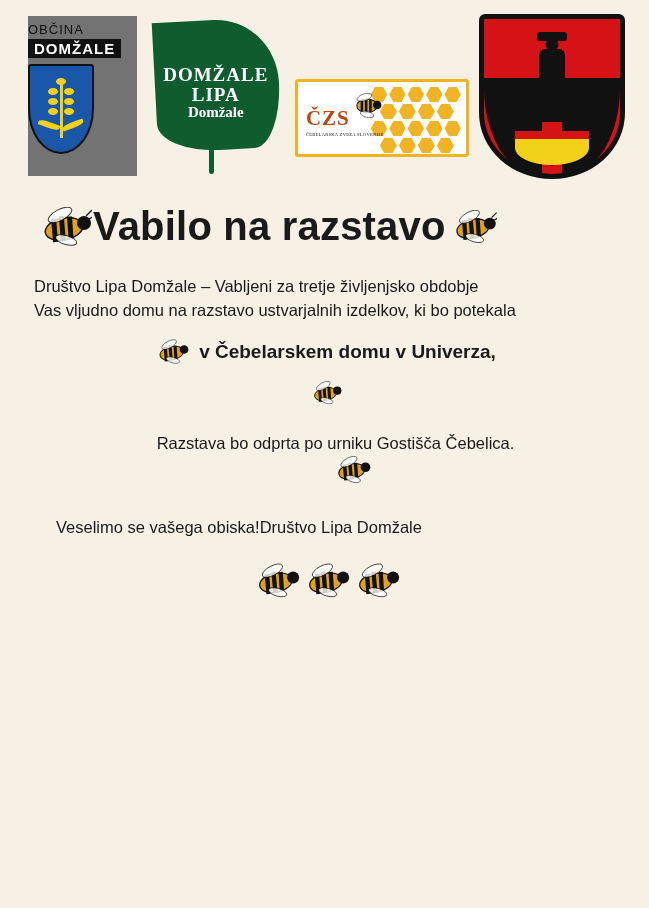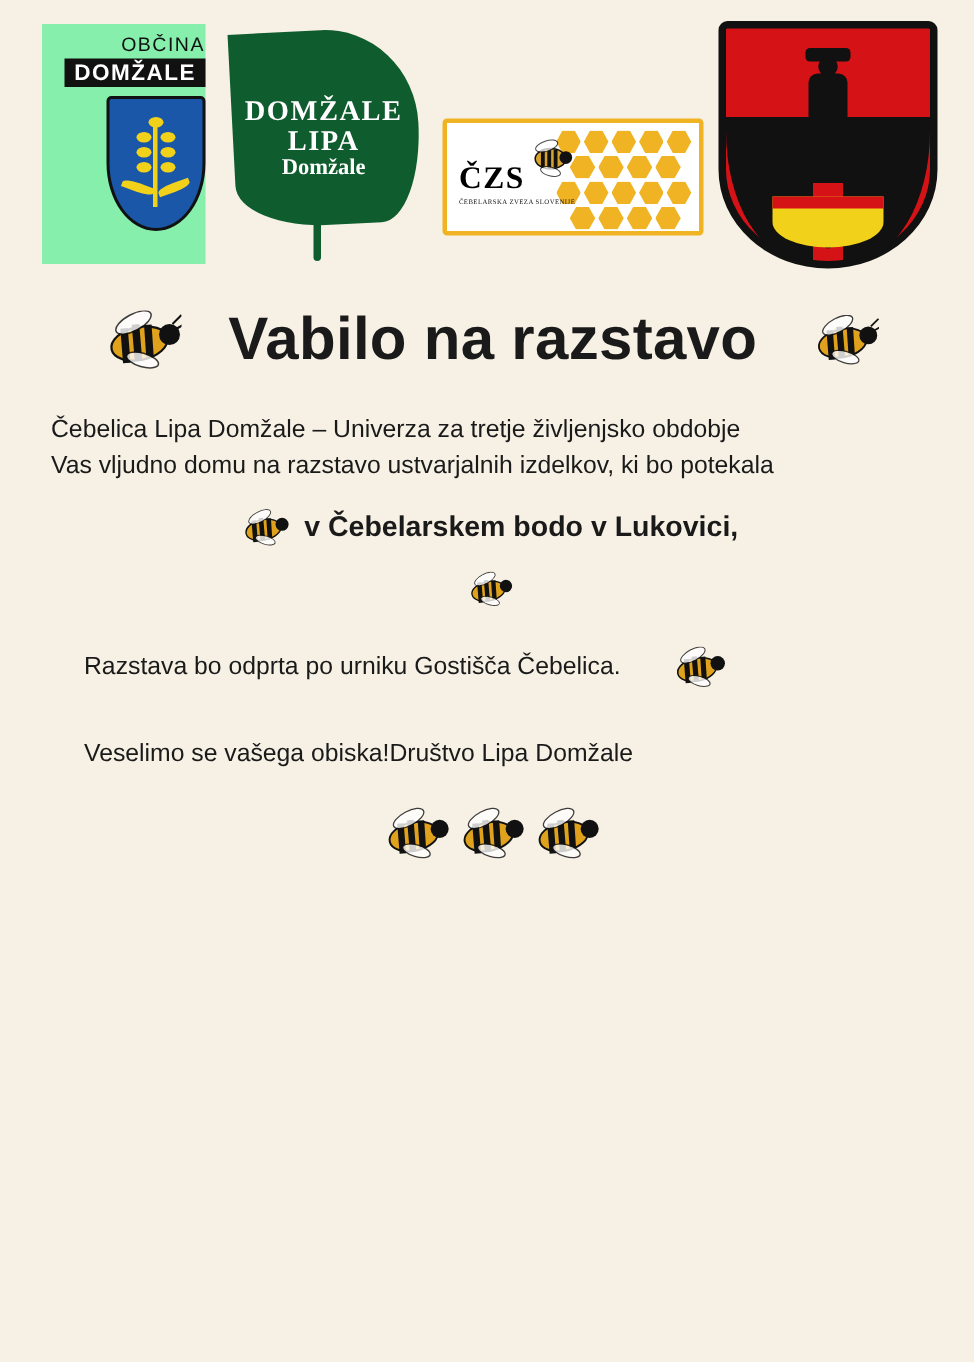--- a/index.html
+++ b/index.html
@@ -17,22 +17,22 @@
     align-items:center;
     justify-content:flex-start;
     gap:10px;
     padding:12px 18px 0 28px;
     height:180px;
     box-sizing:border-box;
   }
   
   .logo-domzale{
     width:110px;height:160px;
-    background:#86efac;
-    display:flex;flex-direction:column;align-items:flex-end;
+    background:#737373;
+    display:flex;flex-direction:column;align-items:flex-start;
     padding-top:6px;box-sizing:border-box;
   }
   .logo-domzale .l1{
     font-size:13px;letter-spacing:1px;color:#111;font-weight:400;
   }
   .logo-domzale .l2{
     margin-top:2px;background:#111;color:#fff;font-weight:bold;
     font-size:15px;letter-spacing:1px;padding:1px 6px;
   }
   .coat{
@@ -92,21 +92,21 @@
     width:17px;height:15px;background:#f0b323;margin:1px;
     clip-path:polygon(25% 0%,75% 0%,100% 50%,75% 100%,25% 100%,0% 50%);
   }
   .czs-bee{
     position:absolute;left:52px;top:10px;width:34px;height:26px;
   }
   .czs-text{
     position:absolute;left:8px;top:24px;
     font-family:"Liberation Serif", serif;
   }
-  .czs-text .big{font-size:21px;font-weight:bold;letter-spacing:1px;color:#000000;}
+  .czs-text .big{font-size:21px;font-weight:bold;letter-spacing:1px;color:#c2410c;}
   .czs-text .small{font-size:4.5px;letter-spacing:.3px;color:#111;margin-top:1px;}
   
   .logo-grb{
     width:148px;height:165px;margin-left:auto;margin-right:6px;
     position:relative;
   }
   .grb-shield{
     position:absolute;inset:0;
     background:#d51317;
     border:5px solid #111;
@@ -153,22 +153,22 @@
   .grb-ray{
     position:absolute;background:#111;width:2px;height:22px;
     left:50%;bottom:14px;transform-origin:bottom center;
   }
   
   .content{
     padding:0 34px;
     box-sizing:border-box;
   }
   .title-row{
-    display:flex;align-items:center;justify-content:center;
-    gap:31px;margin-top:24px;
+    display:flex;align-items:center;
+    gap:1px;margin-top:24px;
   }
   h1{
     font-size:40px;font-weight:bold;margin:0;letter-spacing:.2px;
   }
   .p{
     font-size:16.5px;line-height:1.45;margin:0;
   }
   .intro{margin-top:26px;}
   .intro .l{display:block;}
   .big-line{
@@ -195,21 +195,21 @@
   }
   .para.indent2{padding-left:22px;}
   .signature{
     display:flex;
     margin-top:34px;font-size:16.5px;padding:0 28px 0 22px;
   }
   .bee-strip{
     display:flex;justify-content:center;gap:0px;margin-top:26px;
   }
   .inline-bee{display:inline-block;vertical-align:middle;}
-  .row-with-bee{display:flex;align-items:center;}
+  .row-with-bee{display:flex;align-items:center;flex-direction:column;}
 </style>
 </head>
 <body>
 
 <div class="logos">
 
   <div class="logo-domzale">
     <div class="l1">OBČINA</div>
     <div class="l2">DOMŽALE</div>
     <div class="coat">
@@ -315,33 +315,33 @@
       <ellipse cx="30" cy="22" rx="19" ry="11" fill="#e0a21c" stroke="#111" stroke-width="1.5" transform="rotate(-12 30 22)"></ellipse>
       <path d="M22 10 L19 33 M30 9 L27 33 M38 11 L35 32" stroke="#111" stroke-width="5" fill="none" transform="rotate(-12 30 22)"></path>
       <circle cx="50" cy="16" r="7" fill="#111"></circle>
       <path d="M52 9 L58 3 M55 12 L60 9" stroke="#111" stroke-width="1.4"></path>
       <ellipse cx="26" cy="8" rx="13" ry="5.5" fill="#ffffff" opacity=".8" stroke="#111" stroke-width="1" transform="rotate(-28 26 8)"></ellipse>
       <ellipse cx="32" cy="33" rx="11" ry="4.5" fill="#ffffff" opacity=".8" stroke="#111" stroke-width="1" transform="rotate(16 32 33)"></ellipse>
     </svg>
   </div>
 
   <div class="intro">
-    <span class="p l">Čebelica Lipa Domžale – Univerza za tretje življenjsko obdobje</span>
+    <span class="p l">Društvo Lipa Domžale – Vabljeni za tretje življenjsko obdobje</span>
     <span class="p l">Vas vljudno domu na razstavo ustvarjalnih izdelkov, ki bo potekala</span>
   </div>
 
   <div class="big-line">
     <svg width="36" height="26" viewBox="0 0 58 40" class="inline-bee">
       <ellipse cx="30" cy="22" rx="19" ry="11" fill="#e0a21c" stroke="#111" stroke-width="1.5" transform="rotate(-12 30 22)"></ellipse>
       <path d="M22 10 L19 33 M30 9 L27 33 M38 11 L35 32" stroke="#111" stroke-width="5" fill="none" transform="rotate(-12 30 22)"></path>
       <circle cx="50" cy="16" r="7" fill="#111"></circle>
       <ellipse cx="26" cy="8" rx="13" ry="5.5" fill="#ffffff" opacity=".8" stroke="#111" stroke-width="1" transform="rotate(-28 26 8)"></ellipse>
       <ellipse cx="32" cy="33" rx="11" ry="4.5" fill="#ffffff" opacity=".8" stroke="#111" stroke-width="1" transform="rotate(16 32 33)"></ellipse>
     </svg>
-    <span>v Čebelarskem bodo v Lukovici,</span>
+    <span>v Čebelarskem domu v Univerza,</span>
   </div>
 
   <div class="big-line2">
     <svg width="34" height="24" viewBox="0 0 58 40" class="inline-bee">
       <ellipse cx="30" cy="22" rx="19" ry="11" fill="#e0a21c" stroke="#111" stroke-width="1.5" transform="rotate(-12 30 22)"></ellipse>
       <path d="M22 10 L19 33 M30 9 L27 33 M38 11 L35 32" stroke="#111" stroke-width="5" fill="none" transform="rotate(-12 30 22)"></path>
       <circle cx="50" cy="16" r="7" fill="#111"></circle>
       <ellipse cx="26" cy="8" rx="13" ry="5.5" fill="#ffffff" opacity=".8" stroke="#111" stroke-width="1" transform="rotate(-28 26 8)"></ellipse>
       <ellipse cx="32" cy="33" rx="11" ry="4.5" fill="#ffffff" opacity=".8" stroke="#111" stroke-width="1" transform="rotate(16 32 33)"></ellipse>
     </svg>

